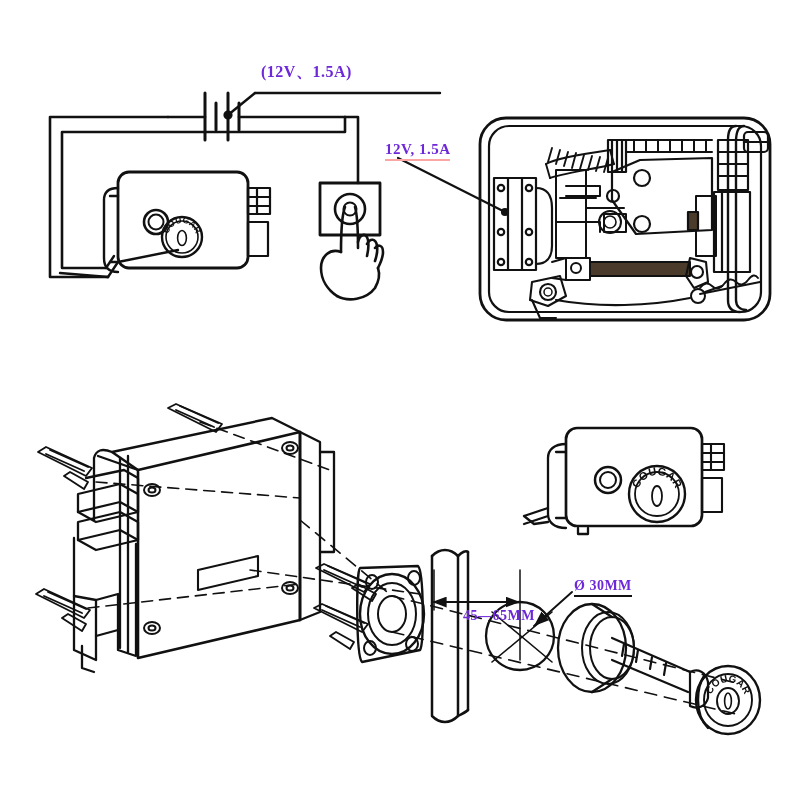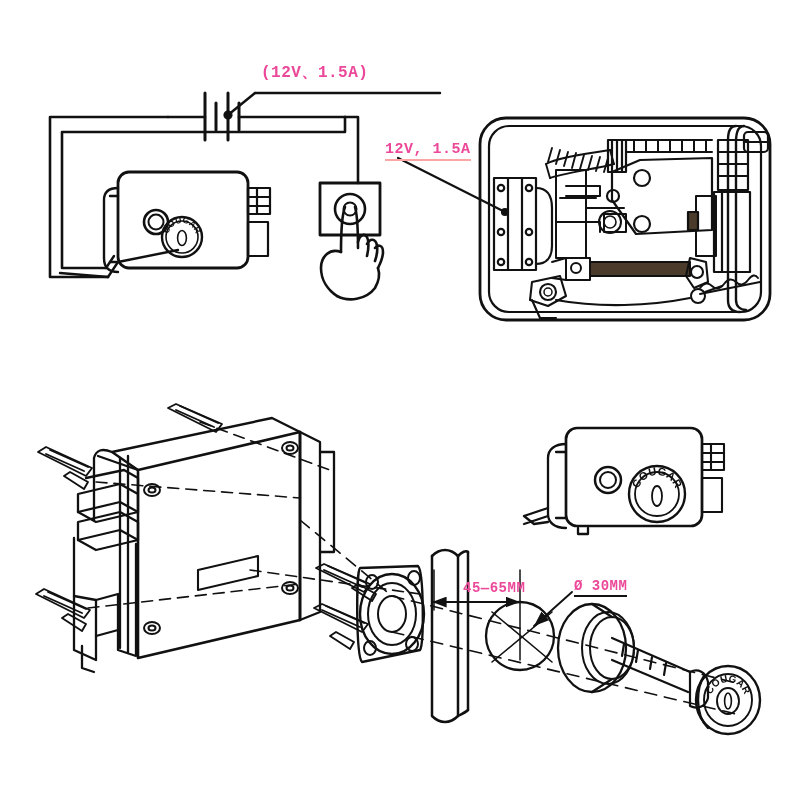--- a/index.html
+++ b/index.html
@@ -18,42 +18,42 @@
     overflow: hidden;
   }
   #sheet svg {
     position: absolute;
     top: 0;
     left: 0;
     display: block;
   }
   .lbl {
     position: absolute;
-    color: #ec4899;
+    color: #6d28d9;
     white-space: nowrap;
-    font-family: Liberation Mono, monospace;
+    font-family: Liberation Serif, serif;
     letter-spacing: 0.5px;
   }
   #lbl-battery {
     left: 261px;
     top: 62px;
     font-size: 16px;
     font-weight: bold;
   }
   #lbl-coil {
     left: 385px;
     top: 141px;
     font-size: 15px;
     font-weight: bold;
     border-bottom: 2px solid #fca5a5;
     padding-bottom: 1px;
   }
   #lbl-thickness {
     left: 463px;
-    top: 580px;
+    top: 608px;
     font-size: 14px;
     font-weight: bold;
   }
   #lbl-diameter {
     left: 574px;
     top: 578px;
     font-size: 14px;
     font-weight: bold;
     border-bottom: 2px solid #111;
     padding-bottom: 1px;

